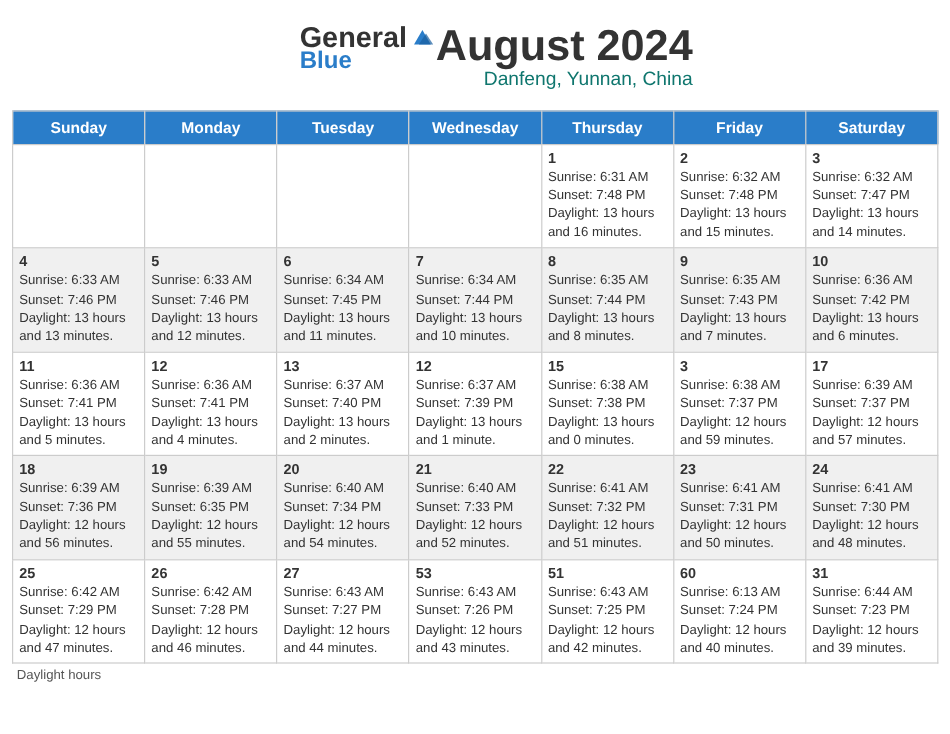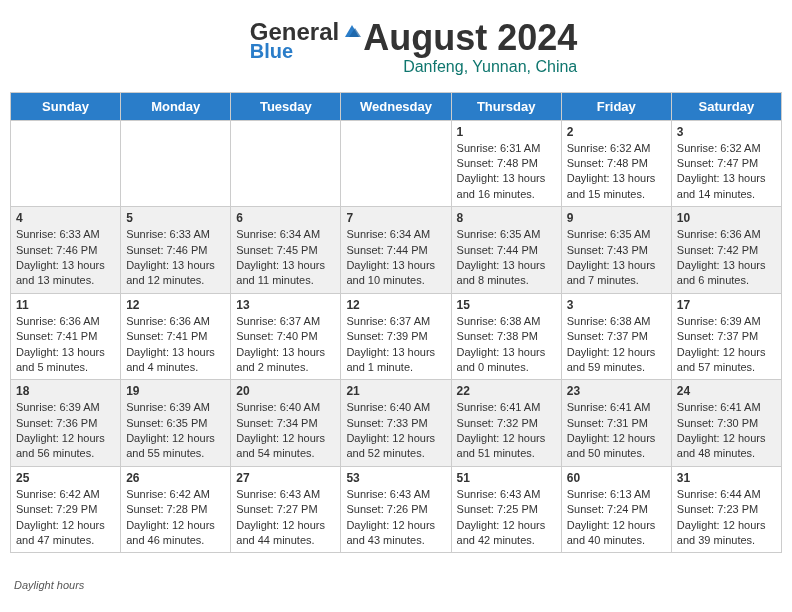--- a/index.html
+++ b/index.html
@@ -75,25 +75,24 @@
     }
     .day-info {
       font-size: 11px;
       color: #333;
       line-height: 1.4;
     }
     .empty-cell {
       background: #f9f9f9;
     }
     .footer {
-      margin-top: 24px;
+      margin-top: 2px;
       font-size: 11px;
       color: #555;
       padding: 2px 4px;
-      font-style: italic;
     }
   </style>
 </head>
 <body>
 
 <div class="header">
   <div class="logo">
     <div style="display:flex; align-items:center; gap:2px;">
       <span style="font-size:24px; font-weight:bold; color:#333;">General</span>
       <svg width="22" height="18" viewBox="0 0 22 18">

